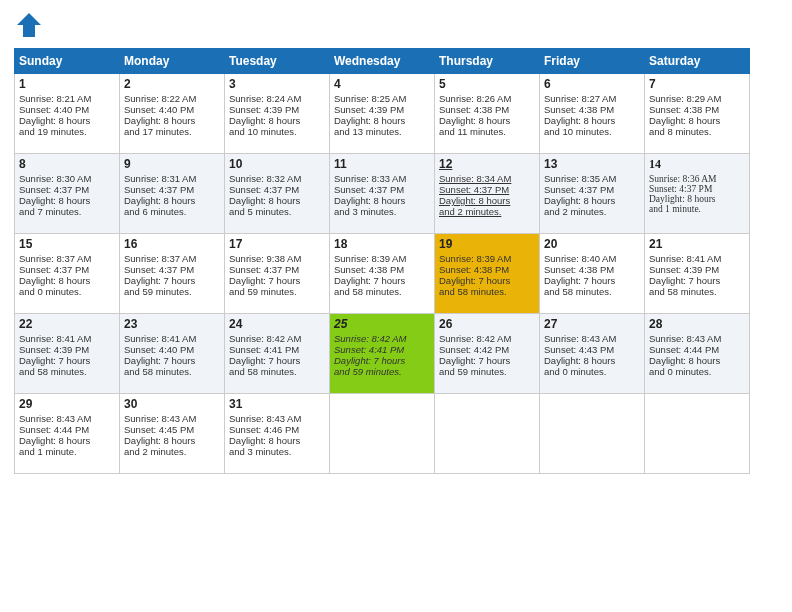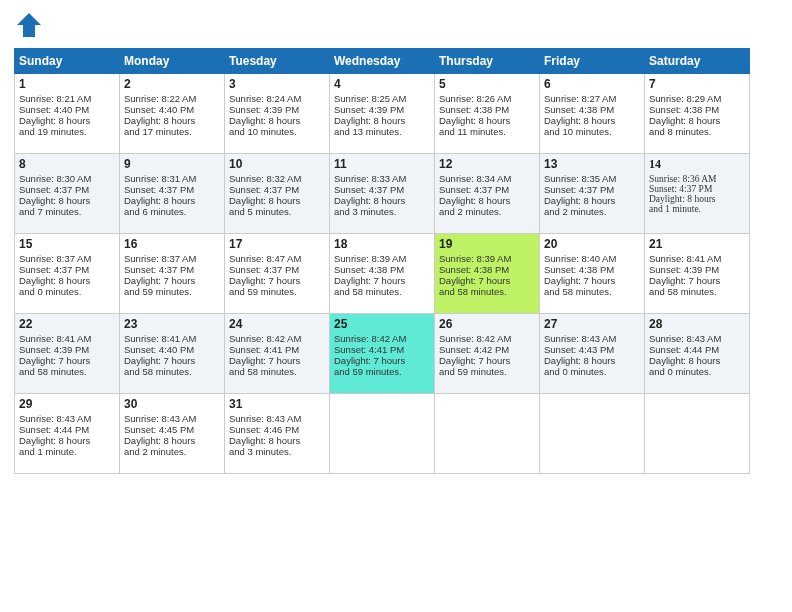--- a/index.html
+++ b/index.html
@@ -194,21 +194,21 @@
             <div>Daylight: 8 hours</div>
             <div>and 5 minutes.</div>
           </td>
           <td style="background-color: rgb(240, 244, 248);">
             <span class="day-num">11</span>
             <div>Sunrise: 8:33 AM</div>
             <div>Sunset: 4:37 PM</div>
             <div>Daylight: 8 hours</div>
             <div>and 3 minutes.</div>
           </td>
-          <td style="background-color: rgb(240, 244, 248);">
+          <td style="background-color: rgb(240, 244, 248); text-decoration: underline;">
             <span class="day-num">12</span>
             <div>Sunrise: 8:34 AM</div>
             <div>Sunset: 4:37 PM</div>
             <div>Daylight: 8 hours</div>
             <div>and 2 minutes.</div>
           </td>
           <td style="background-color: rgb(240, 244, 248);">
             <span class="day-num">13</span>
             <div>Sunrise: 8:35 AM</div>
             <div>Sunset: 4:37 PM</div>
@@ -233,33 +233,33 @@
           </td>
           <td style="background-color: rgb(255, 255, 255);">
             <span class="day-num">16</span>
             <div>Sunrise: 8:37 AM</div>
             <div>Sunset: 4:37 PM</div>
             <div>Daylight: 7 hours</div>
             <div>and 59 minutes.</div>
           </td>
           <td style="background-color: rgb(255, 255, 255);">
             <span class="day-num">17</span>
-            <div>Sunrise: 8:47 AM</div>
+            <div>Sunrise: 9:38 AM</div>
             <div>Sunset: 4:37 PM</div>
             <div>Daylight: 7 hours</div>
             <div>and 59 minutes.</div>
           </td>
           <td style="background-color: rgb(255, 255, 255);">
             <span class="day-num">18</span>
             <div>Sunrise: 8:39 AM</div>
             <div>Sunset: 4:38 PM</div>
             <div>Daylight: 7 hours</div>
             <div>and 58 minutes.</div>
           </td>
-          <td style="background-color: #bef264; margin-left: 24px;">
+          <td style="background-color: #eab308; margin-left: 24px;">
             <span class="day-num">19</span>
             <div>Sunrise: 8:39 AM</div>
             <div>Sunset: 4:38 PM</div>
             <div>Daylight: 7 hours</div>
             <div>and 58 minutes.</div>
           </td>
           <td style="background-color: rgb(255, 255, 255);">
             <span class="day-num">20</span>
             <div>Sunrise: 8:40 AM</div>
             <div>Sunset: 4:38 PM</div>
@@ -289,21 +289,21 @@
             <div>Daylight: 7 hours</div>
             <div>and 58 minutes.</div>
           </td>
           <td style="background-color: rgb(240, 244, 248);">
             <span class="day-num">24</span>
             <div>Sunrise: 8:42 AM</div>
             <div>Sunset: 4:41 PM</div>
             <div>Daylight: 7 hours</div>
             <div>and 58 minutes.</div>
           </td>
-          <td style="background-color: #5eead4;">
+          <td style="background-color: #84cc16; font-style: italic;">
             <span class="day-num">25</span>
             <div>Sunrise: 8:42 AM</div>
             <div>Sunset: 4:41 PM</div>
             <div>Daylight: 7 hours</div>
             <div>and 59 minutes.</div>
           </td>
           <td style="background-color: rgb(240, 244, 248);">
             <span class="day-num">26</span>
             <div>Sunrise: 8:42 AM</div>
             <div>Sunset: 4:42 PM</div>

